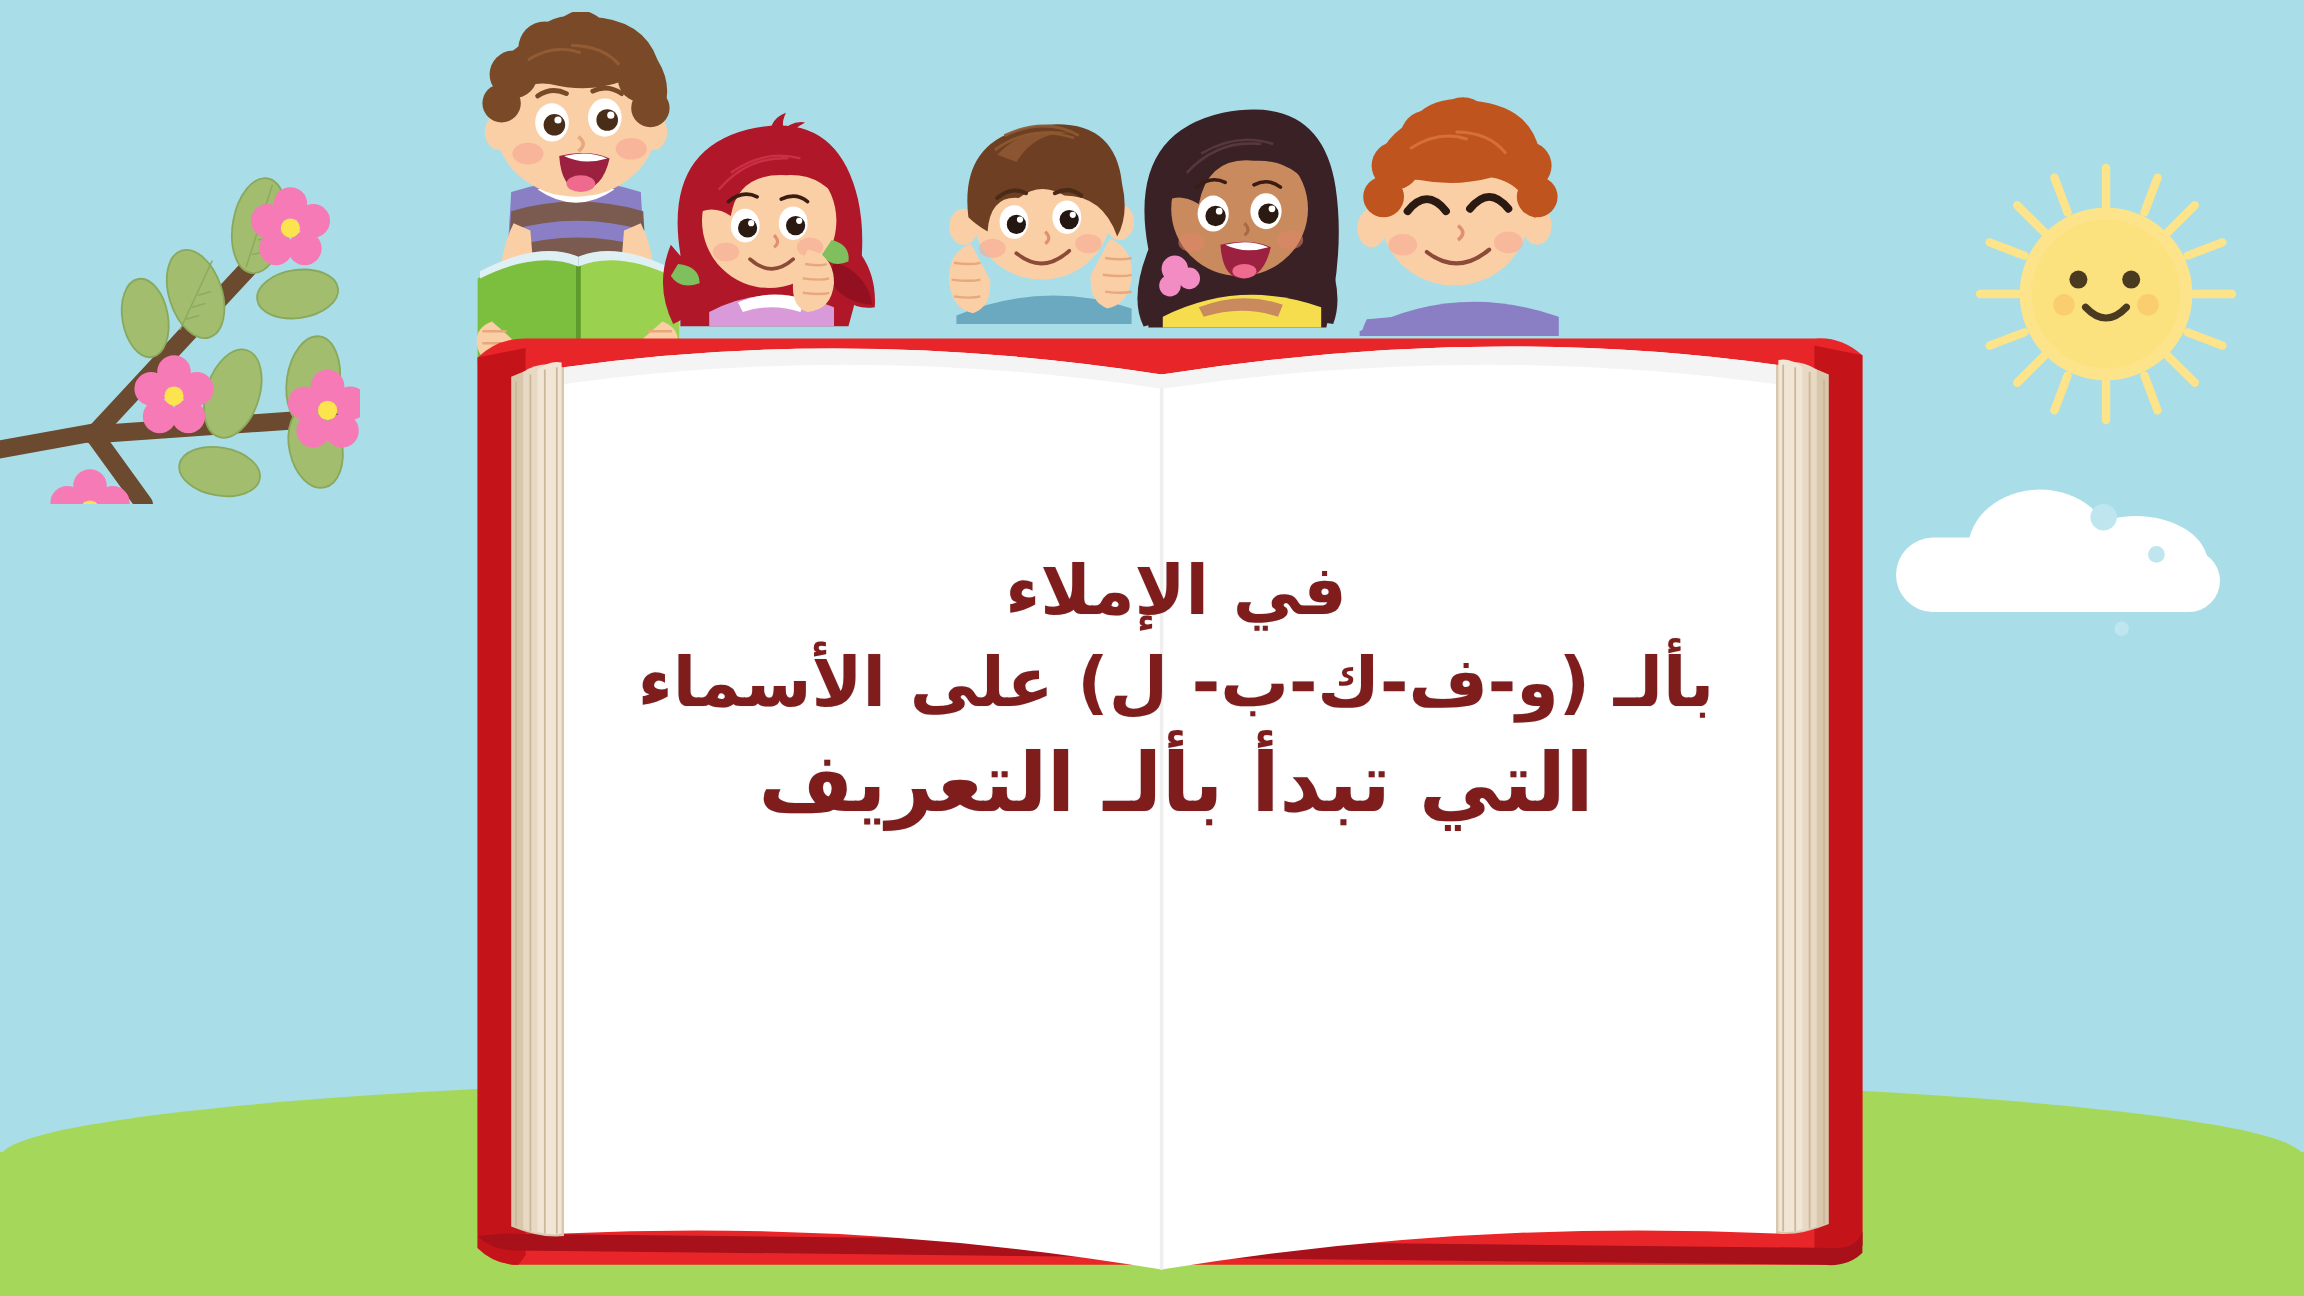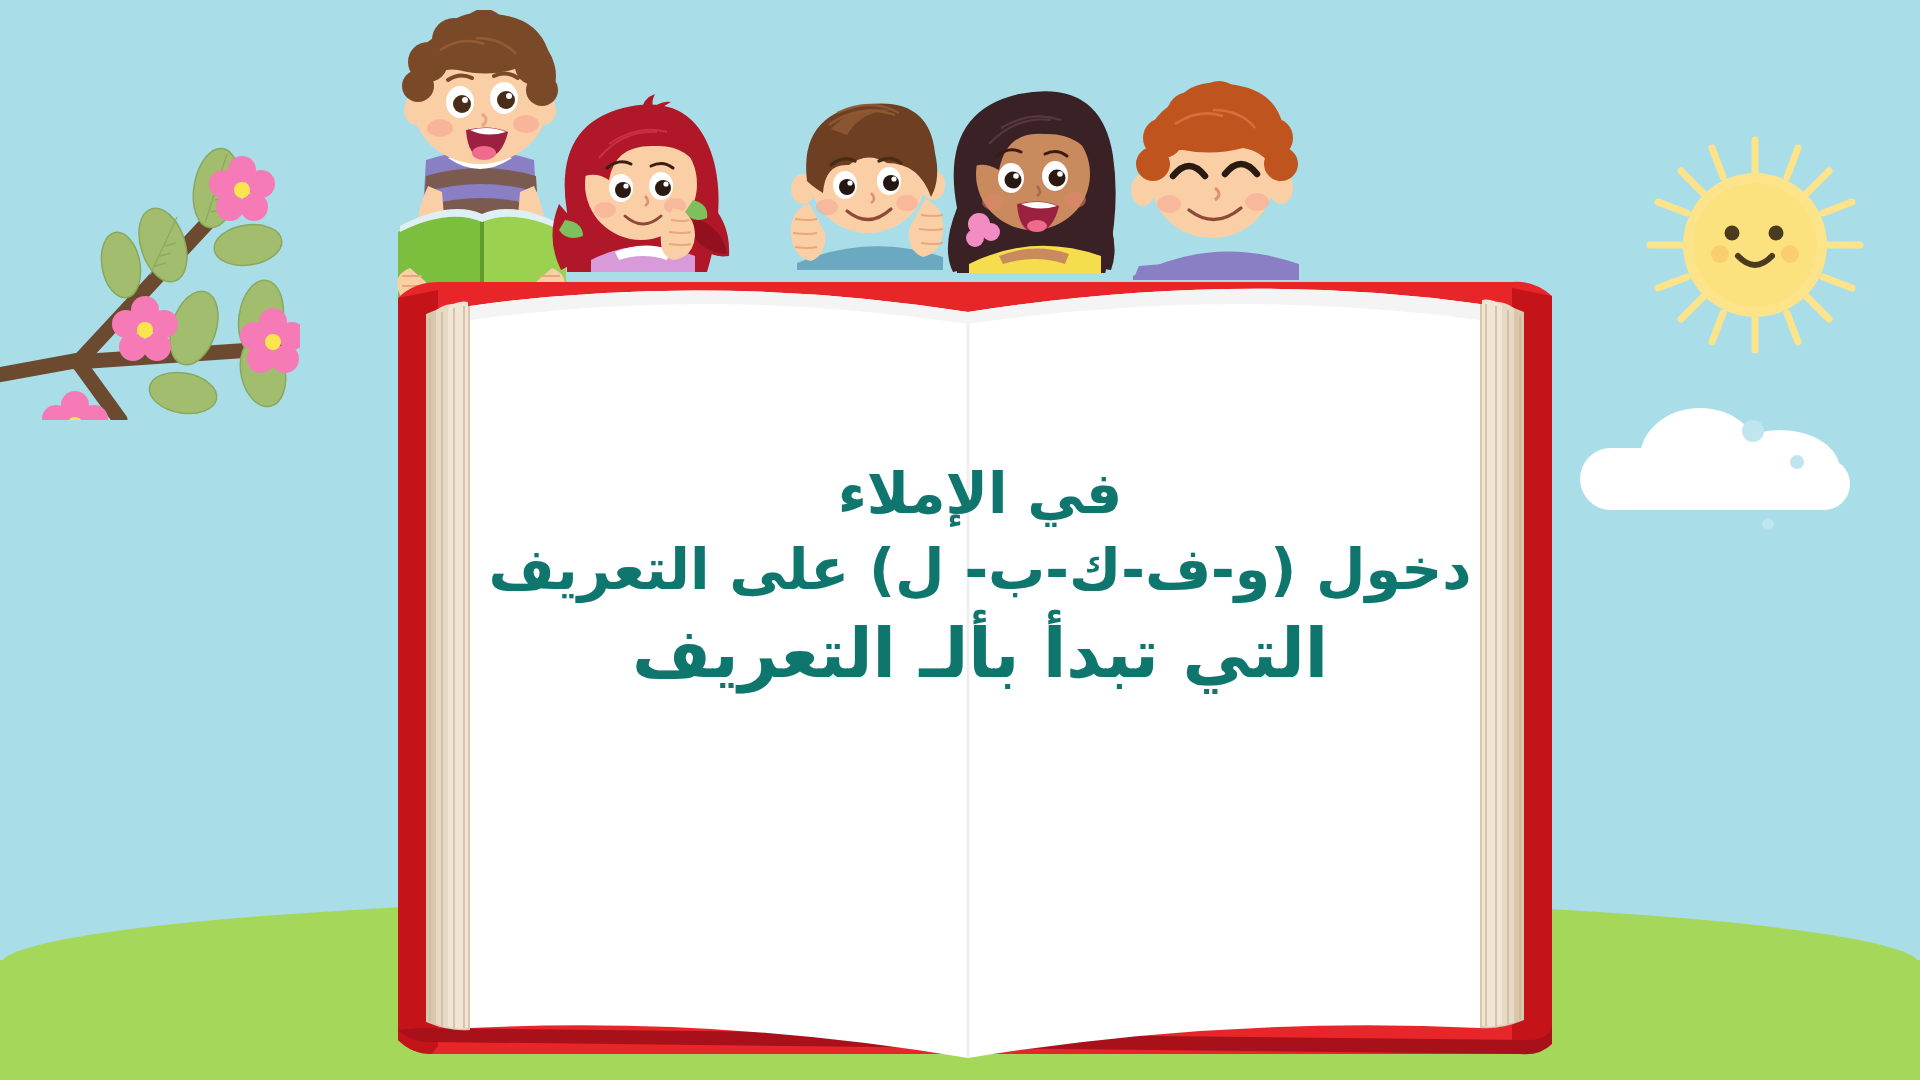--- a/index.html
+++ b/index.html
@@ -33,21 +33,21 @@
   
   .branch { position:absolute; left:-20px; top:60px; width:320px; height:360px; }
 
   
   .book { position:absolute; left:390px; top:280px; width:1170px; height:790px; }
 
   
   .page-text {
     position:absolute; left:420px; top:455px; width:1120px;
     text-align:center; direction:rtl;
-    color:#0f766e;
+    color:#7f1d1d;
     font-weight:bold;
     line-height:1.34;
     letter-spacing:0px;
     text-shadow:0 0 1px rgba(20,69,107,.25);
   }
   .line-1 { font-size:57px; }
   .line-2 { font-size:57px; white-space:nowrap; }
   .line-3 { font-size:68px; }
 
   
@@ -437,17 +437,17 @@
       <path d="M80,26 q240,-34 498,6 L578,778 q-250,-42 -498,-30 z" fill="#ffffff"></path>
       <path d="M1090,24 q-244,-34 -512,8 L578,778 q256,-42 512,-30 z" fill="#ffffff"></path>
       <path d="M578,32 L578,778" stroke="#efefef" stroke-width="3"></path>
       <path d="M80,26 q240,-34 498,6 L578,44 q-252,-38 -498,-4z" fill="#f4f4f4"></path>
       <path d="M1090,24 q-244,-34 -512,8 L578,44 q256,-38 512,-4z" fill="#f4f4f4"></path>
     </svg>
   </div>
 
   <div class="page-text">
     <div class="line-1">في الإملاء</div>
-    <div class="line-2">دخول (و-ف-ك-ب- ل) على التعريف</div>
+    <div class="line-2">بألـ (و-ف-ك-ب- ل) على الأسماء</div>
     <div class="line-3">التي تبدأ بألـ التعريف</div>
   </div>
 
 </div>
 
 </body></html>

